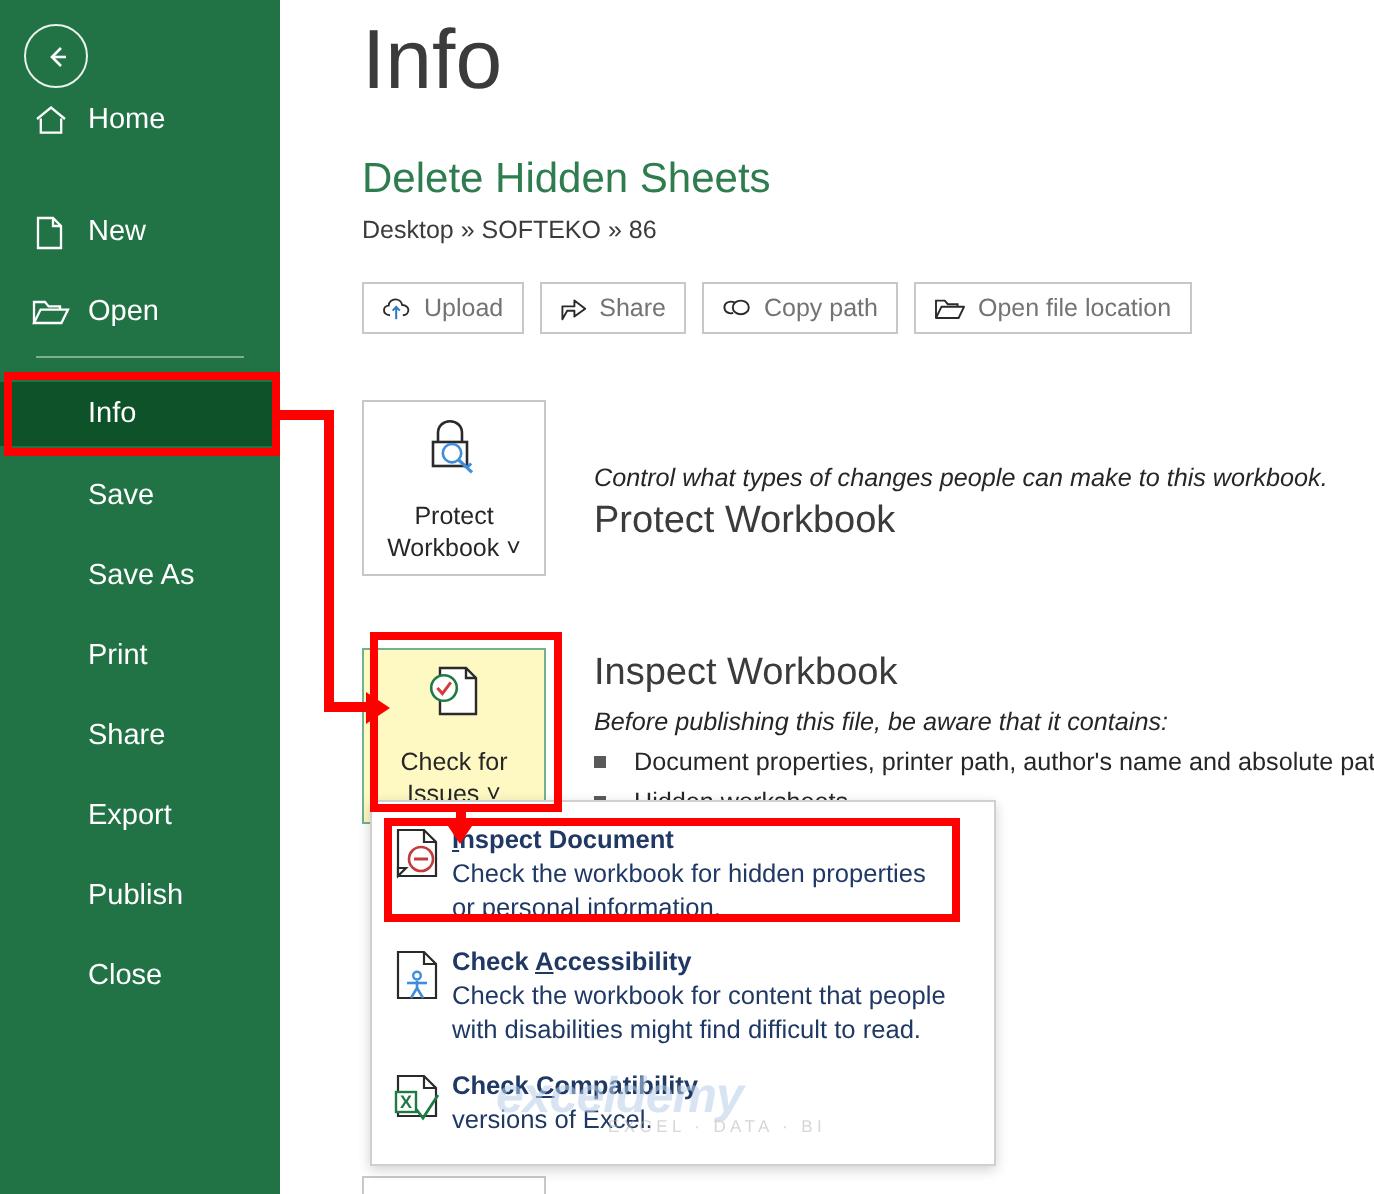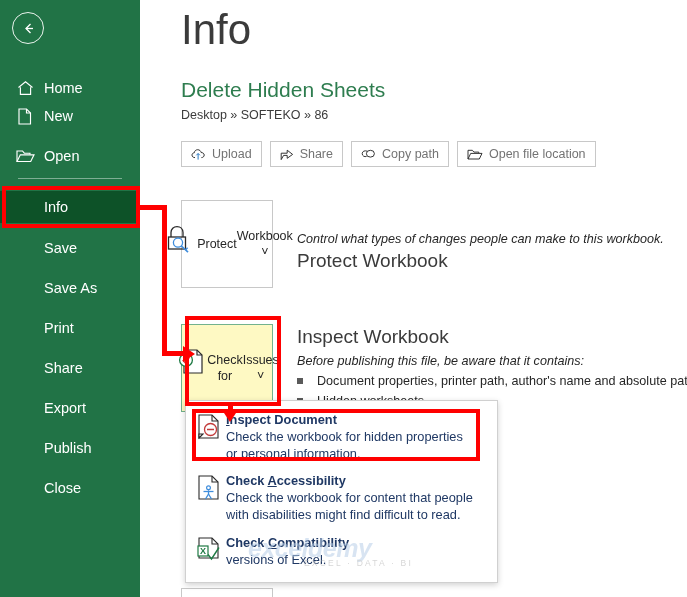--- a/index.html
+++ b/index.html
@@ -115,21 +115,21 @@
   .tb-btn .tb-ico { display: flex; align-items: center; flex: none; }
 
   
   .section { position: absolute; left: 41px; }
   .sec-btn {
     position: absolute;
     left: 0;
     width: 92px; height: 88px;
     border: 1px solid #c8c8c8;
     background: #ffffff;
-    display: flex; flex-direction: row;
+    display: flex; flex-direction: column;
     align-items: center; justify-content: center;
     cursor: pointer;
   }
   .sec-btn .sb-ico { margin-bottom: 6px; }
   .sec-btn .sb-l1, .sec-btn .sb-l2 {
     font-size: 12.5px; color: #262626; line-height: 16px;
     text-align: center;
   }
   .sec-title {
     position: absolute;
@@ -308,21 +308,21 @@
 
   <div id="sidebar">
 
     <div id="back-btn">
       <svg width="17" height="17" viewBox="0 0 17 17">
         <path d="M10.5 4 L6 8.5 L10.5 13" fill="none" stroke="#ffffff" stroke-width="1.3"></path>
         <line x1="6" y1="8.5" x2="13" y2="8.5" stroke="#ffffff" stroke-width="1.3"></line>
       </svg>
     </div>
 
-    <div class="nav-item" id="nav-home" style="top:72px">
+    <div class="nav-item" id="nav-home" style="top:44px">
       <span class="nav-ico">
         <svg width="17" height="16" viewBox="0 0 17 16">
           <path d="M1.5 7.5 L8.5 1.8 L15.5 7.5" fill="none" stroke="#ffffff" stroke-width="1.15"></path>
           <path d="M3.4 7.2 L3.4 14.3 L13.6 14.3 L13.6 7.2" fill="none" stroke="#ffffff" stroke-width="1.15"></path>
         </svg>
       </span>
       <span class="nav-lbl">Home</span>
     </div>
 
     <div class="nav-item" id="nav-new" style="top:100px">

